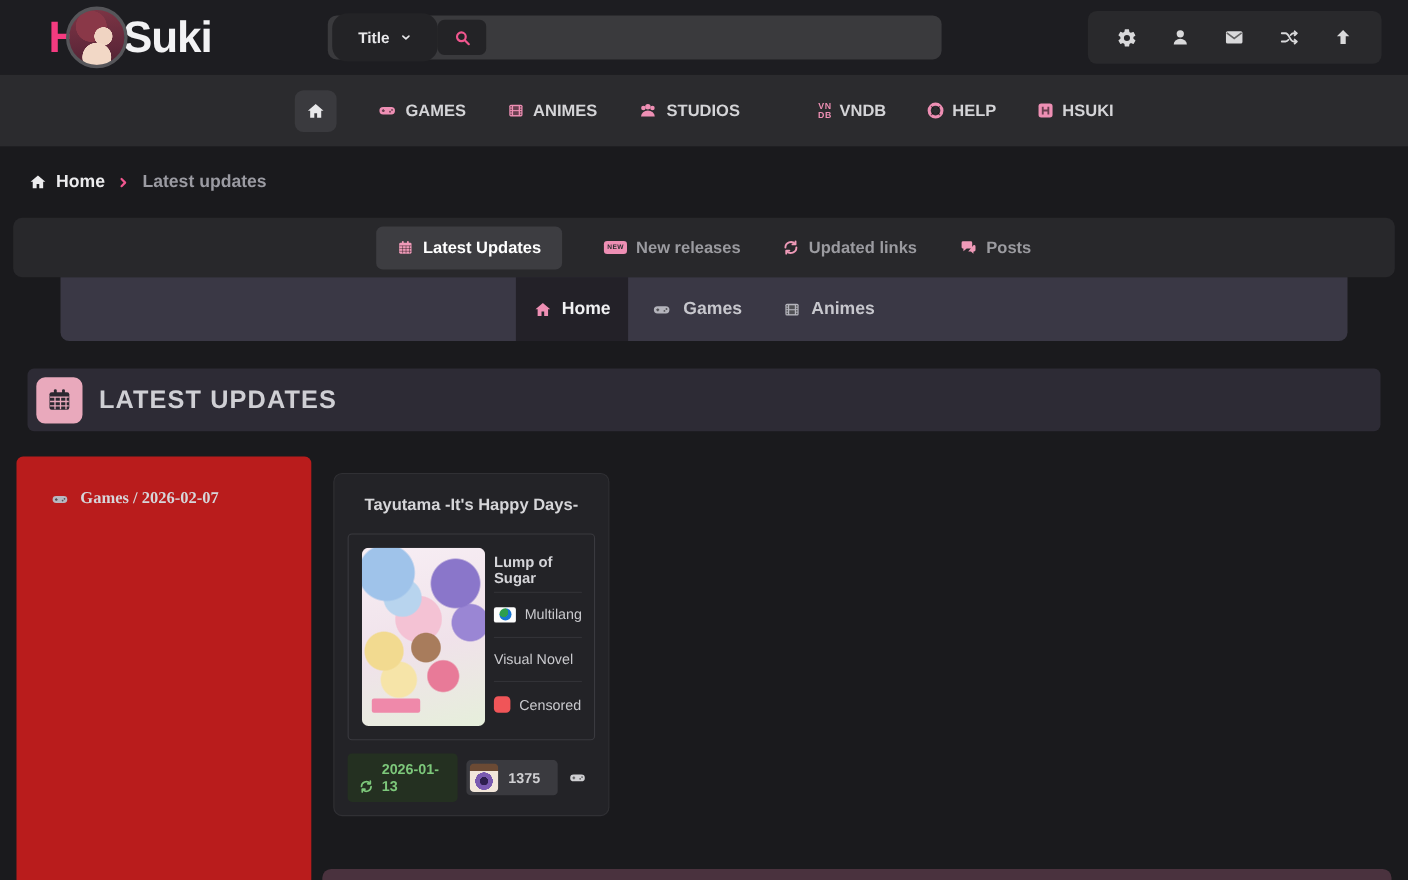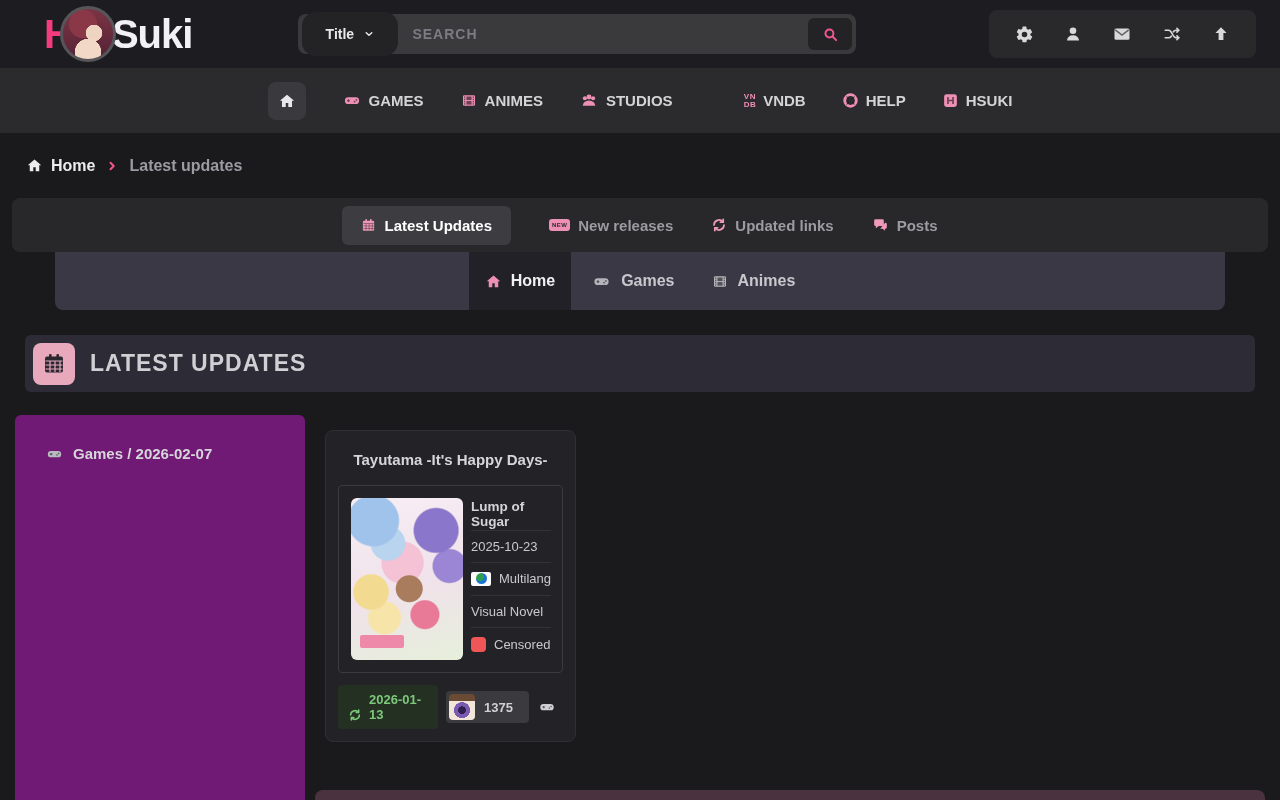--- a/index.html
+++ b/index.html
@@ -58,21 +58,21 @@
   .subtab.active { background:#232128; color:#f0f0f2; }
   .subtab.active .pk { color:#ee8fb4; display:flex; }
 
   
   .page-header { margin:25px 25px 0; background:#2d2b35; border-radius:6px; height:57px; display:flex; align-items:center; gap:15px; padding:0 8px; flex:none; }
   .ph-icon { width:42px; height:42px; background:#e9a9bc; border-radius:8px; color:#2b2830; display:flex; align-items:center; justify-content:center; }
   .ph-title { font-weight:bold; font-size:23px; letter-spacing:1px; color:#cfcfd4; }
 
   
   .content { display:flex; gap:10px; margin:23px 15px 0; flex:1; min-height:0; }
-  .sidebar { width:290px; background:#701a75; border-radius:6px 6px 0 0; padding:30px 0 0 30px; flex:none; }
+  .sidebar { width:268px; background:#b91c1c; border-radius:6px 6px 0 0; padding:30px 0 0 30px; flex:none;font-family:Liberation Serif, serif; }
   .sidebar-heading { display:flex; align-items:center; gap:9px; font-weight:bold; font-size:15px; color:#d6d6da; }
   .sidebar-heading .gy { color:#b8b8c0; display:flex; }
 
   .main { flex:1; display:flex; flex-direction:column; min-height:0; }
   .section-header { background:#433f52; border-radius:6px; height:48px; display:flex; align-items:center; gap:14px; padding:0 7px; flex:none; }
   .sh-icon { width:36px; height:36px; background:#938dac; border-radius:8px; color:#2e2b3a; display:flex; align-items:center; justify-content:center; }
   .sh-title { font-weight:bold; font-size:18px; letter-spacing:0.5px; color:#c3bedf; }
 
   .card-area { flex:1; padding:15px 0 0 10px; }
   .card { width:251px; background:#232327; border:1px solid #303034; border-radius:8px; padding:12px; cursor:pointer; }
@@ -129,21 +129,20 @@
 
     <div class="searchbar">
       <div class="search-cat">
         <span>Title</span>
         <span>
           <svg width="12" height="12" viewBox="0 0 24 24" fill="none" stroke="currentColor" stroke-width="3" stroke-linecap="round" stroke-linejoin="round">
               <path d="M6.5 9.5l5.5 5 5.5-5"></path>
             </svg>
         </span>
       </div>
-      <input class="search-input" type="text" placeholder="SEARCH" style="">
       <button class="search-btn">
         <span>
           <svg width="17" height="17" viewBox="0 0 24 24" fill="none" stroke="currentColor" stroke-width="2.8" stroke-linecap="round">
               <circle cx="10.5" cy="10.5" r="5.6"></circle>
               <path d="M14.9 14.9L20 20"></path>
             </svg>
         </span>
       </button>
     </div>
 
@@ -391,23 +390,20 @@
       <div class="card-area">
         <div class="card">
           <div class="card-title">Tayutama -It's Happy Days-</div>
           <div class="card-body">
             <div class="cover">
               <div class="cover-mark"></div>
             </div>
             <div class="info">
               <div class="info-row studio">
                 <span>Lump of Sugar</span>
-              </div>
-              <div class="info-row">
-                <span>2025-10-23</span>
               </div>
               <div class="info-row">
                 <span class="flag">
                     <span class="globe"></span>
                   </span>
                 <span>Multilang</span>
               </div>
               <div class="info-row">
                 <span>Visual Novel</span>
               </div>

